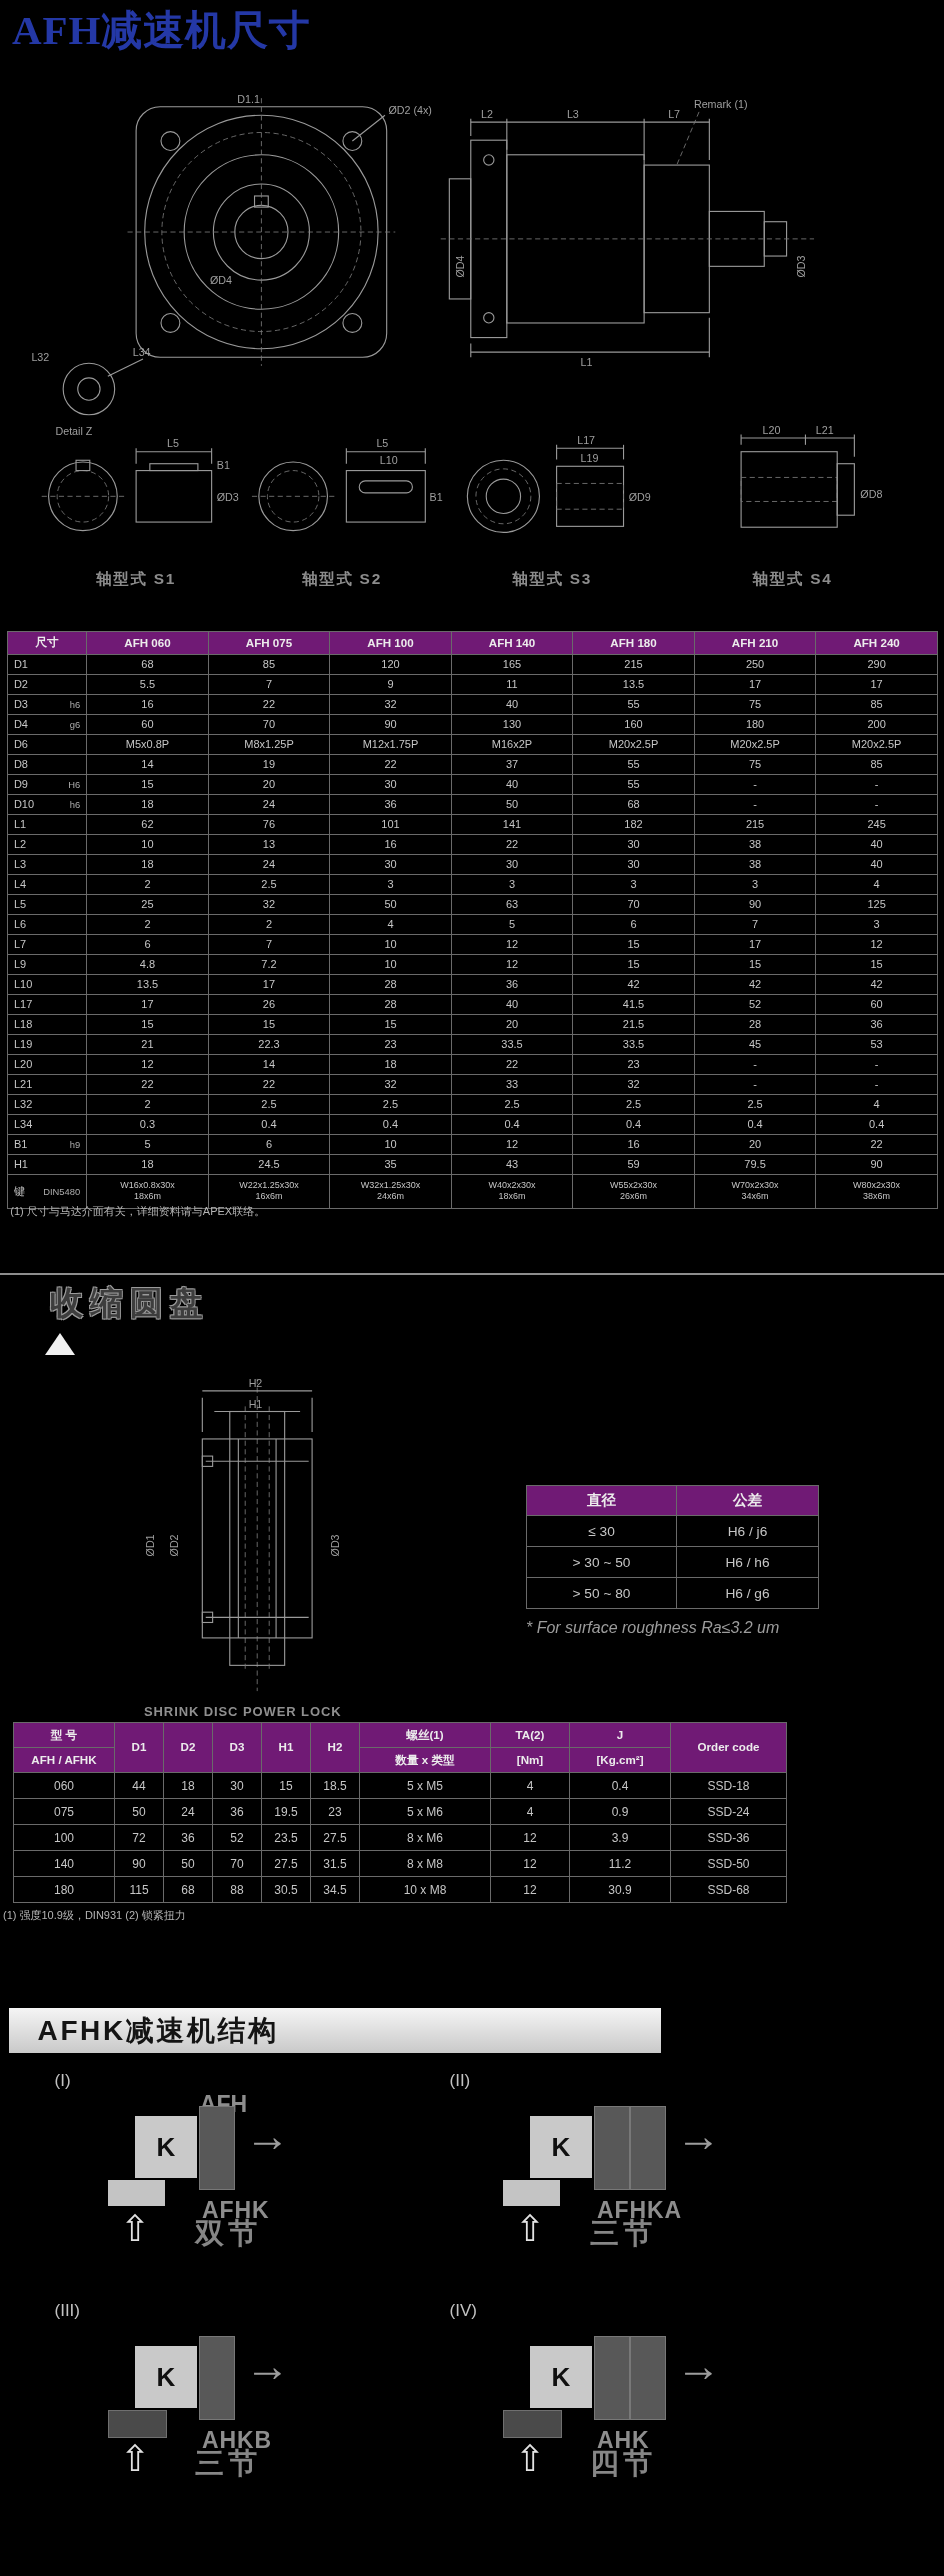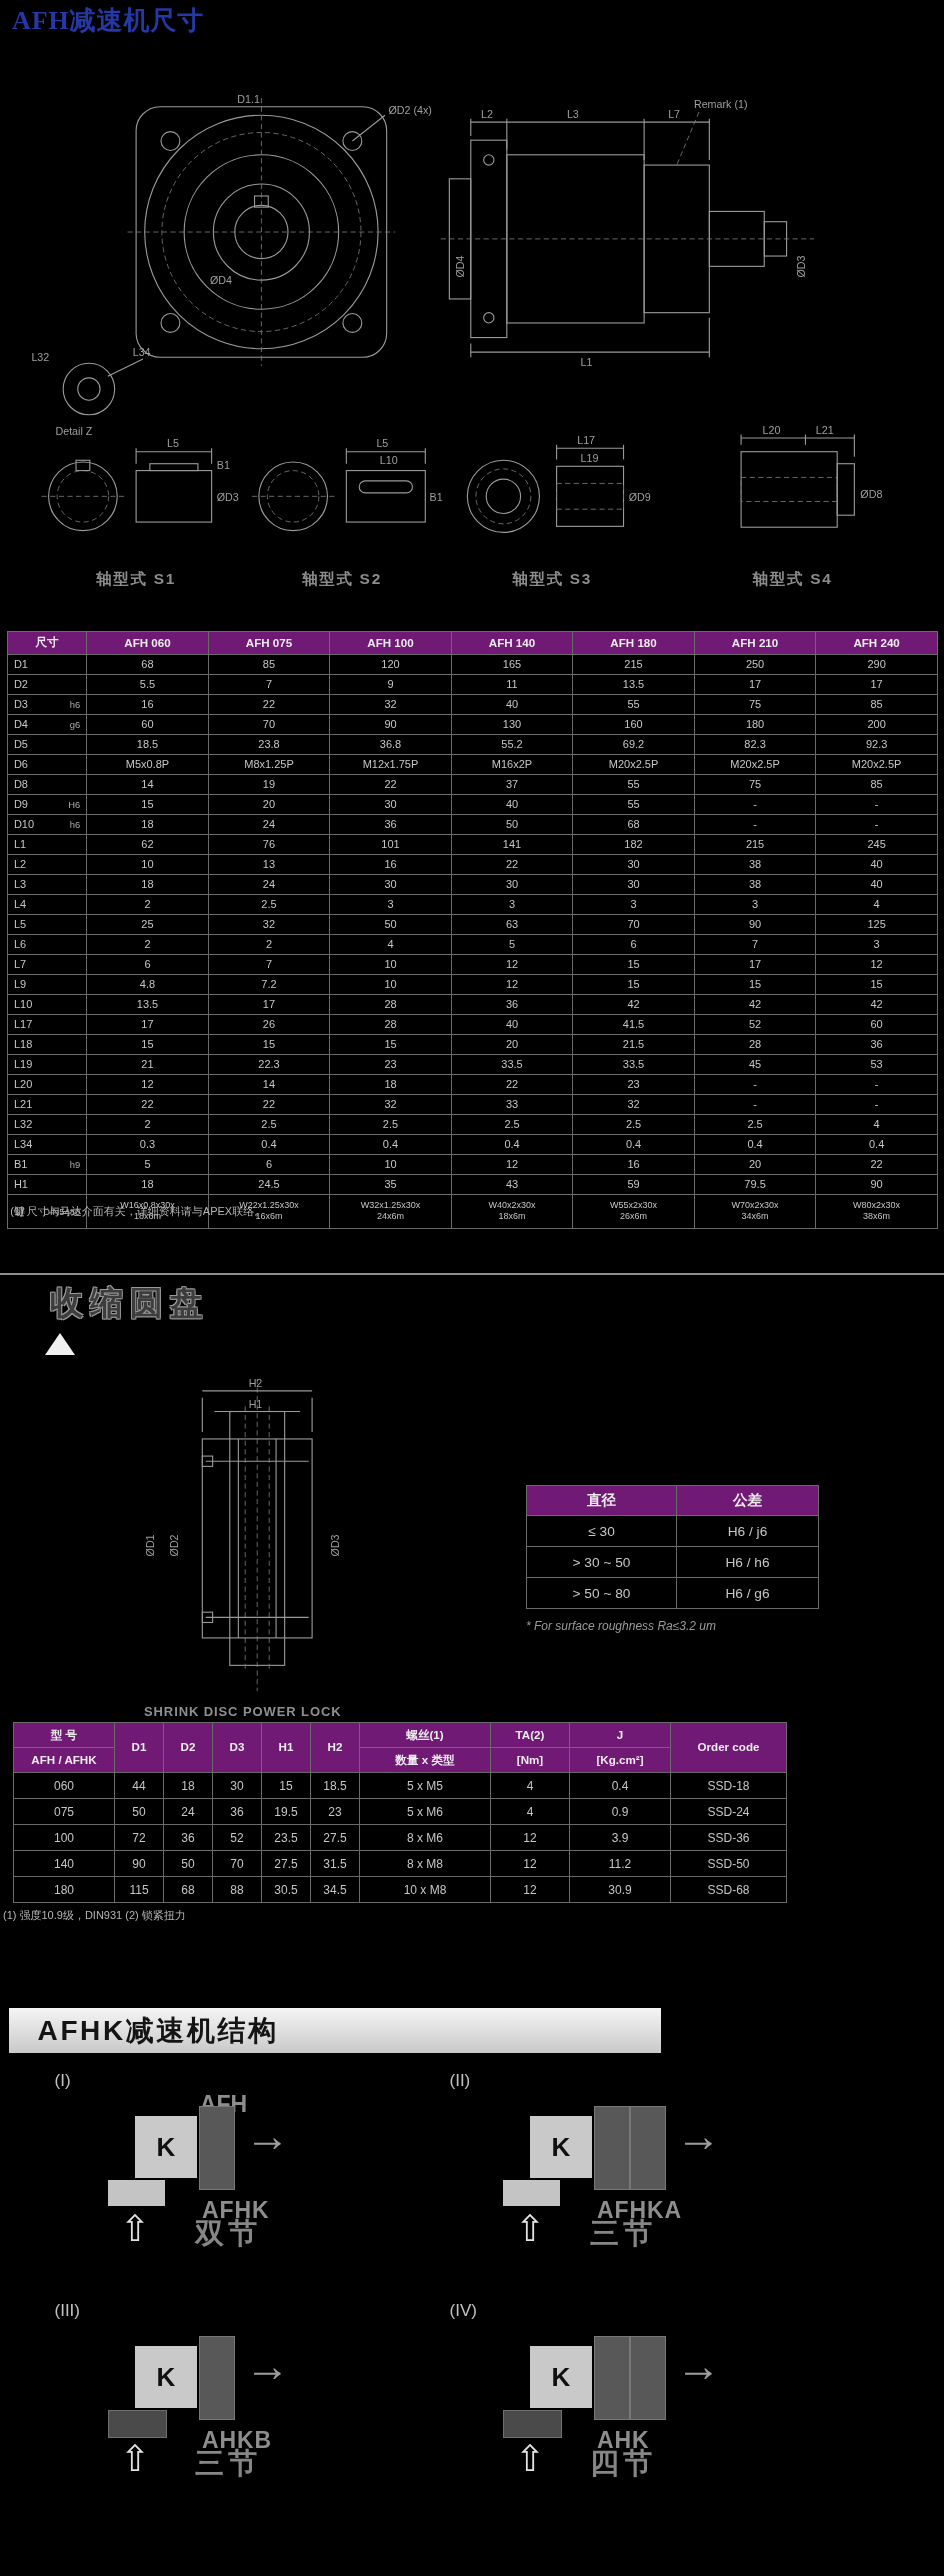--- a/index.html
+++ b/index.html
@@ -4,21 +4,21 @@
 <style>
   html,body{margin:0;padding:0}
   body{
     width:945px;height:2576px;position:relative;overflow:hidden;
     background:#000;color:#c8c8c8;
     font-family:"Liberation Sans","DejaVu Sans",sans-serif;
   }
   .page-title{
     position:absolute;left:12px;top:3.4px;margin:0;
     font-family:"Liberation Serif","DejaVu Serif",serif;
-    font-size:26px;font-weight:bold;color:#2438a6;letter-spacing:0.9px;
+    font-size:41px;font-weight:bold;color:#2438a6;letter-spacing:0.9px;
   }
   
   svg.draw{position:absolute}
   svg.draw rect,svg.draw circle,svg.draw line{stroke:#9a9a9a;fill:none;stroke-width:1.3}
   svg.draw .dash{stroke:#787878;stroke-dasharray:6 4;stroke-width:1}
   svg.draw text{fill:#9f9f9f;font-size:12.5px;stroke:none;font-family:"Liberation Sans","DejaVu Sans",sans-serif}
   svg.draw text.cap{font-size:18px;font-weight:bold;fill:#8c8c8c;letter-spacing:2px}
   
   table{border-collapse:collapse;table-layout:fixed}
   th,td{border:0.9px solid #6a6a6a;text-align:center;padding:0 1.7px;overflow:hidden}
@@ -38,21 +38,21 @@
     position:absolute;left:50px;top:1281px;margin:0;
     font-size:33px;font-weight:bold;color:#3d3d3d;letter-spacing:6.9px;
     text-shadow:-0.9px -0.9px 0 #9a9a9a,0.9px -0.9px 0 #9a9a9a,-0.9px 0.9px 0 #9a9a9a,0.9px 0.9px 0 #9a9a9a;
   }
   .tri{position:absolute;left:45px;top:1333px;width:0;height:0;
     border-left:15.5px solid transparent;border-right:15.5px solid transparent;border-bottom:22px solid #f0f0f0}
   .shrink-caption{position:absolute;left:144px;top:1704px;font-size:13px;font-weight:bold;color:#8f8f8f;letter-spacing:0.9px}
   #tol-table{position:absolute;left:526px;top:1485px;width:292px}
   #tol-table th{font-size:14.6px;height:29px}
   #tol-table td{font-size:13.7px;height:30px}
-  .tol-note{position:absolute;left:526px;top:1619px;font-size:12px;color:#9c9c9c;font-style:italic}
+  .tol-note{position:absolute;left:526px;top:1619px;font-size:16px;color:#9c9c9c;font-style:italic}
   #shrink-table{position:absolute;left:13px;top:1722px;width:773px}
   #shrink-table th{font-size:11.6px;height:24px;line-height:1.1}
   #shrink-table td{font-size:12px;height:25px}
   .shrink-note{position:absolute;left:3px;top:1908px;font-size:11px;color:#b5b5b5}
   
   .afhk-bar{position:absolute;left:8.6px;top:2008px;width:652px;height:45px;
     background:linear-gradient(180deg,#f5f5f5,#c9c9c9);display:flex;align-items:center}
   .afhk-bar span{font-size:28px;font-weight:bold;color:#141414;margin-left:29px;letter-spacing:2.6px}
   .diagrams{position:absolute;left:39px;top:2068px;width:867px;height:489px}
   .dg{position:absolute;width:395px;height:230px}
@@ -266,35 +266,20 @@
             <span class="labtol">g6</span>
           </div>
         </td>
         <td class="val">60</td>
         <td class="val">70</td>
         <td class="val">90</td>
         <td class="val">130</td>
         <td class="val">160</td>
         <td class="val">180</td>
         <td class="val">200</td>
-      </tr>
-      <tr>
-        <td class="lab">
-          <div class="labwrap">
-            <span class="labname">D5</span>
-            <span class="labtol"></span>
-          </div>
-        </td>
-        <td class="val">18.5</td>
-        <td class="val">23.8</td>
-        <td class="val">36.8</td>
-        <td class="val">55.2</td>
-        <td class="val">69.2</td>
-        <td class="val">82.3</td>
-        <td class="val">92.3</td>
       </tr>
       <tr>
         <td class="lab">
           <div class="labwrap">
             <span class="labname">D6</span>
             <span class="labtol"></span>
           </div>
         </td>
         <td class="val">M5x0.8P</td>
         <td class="val">M8x1.25P</td>

